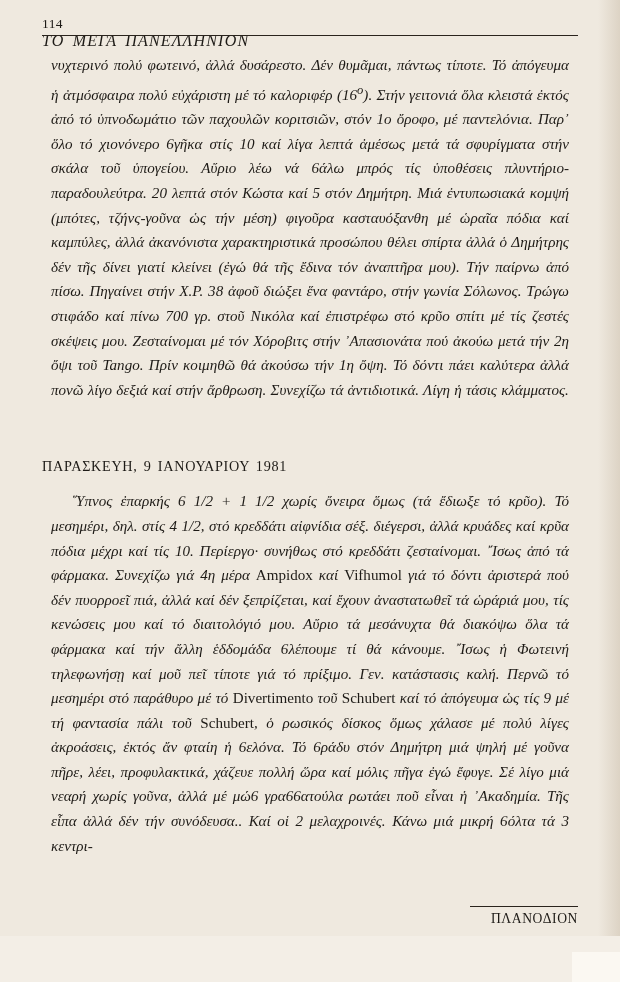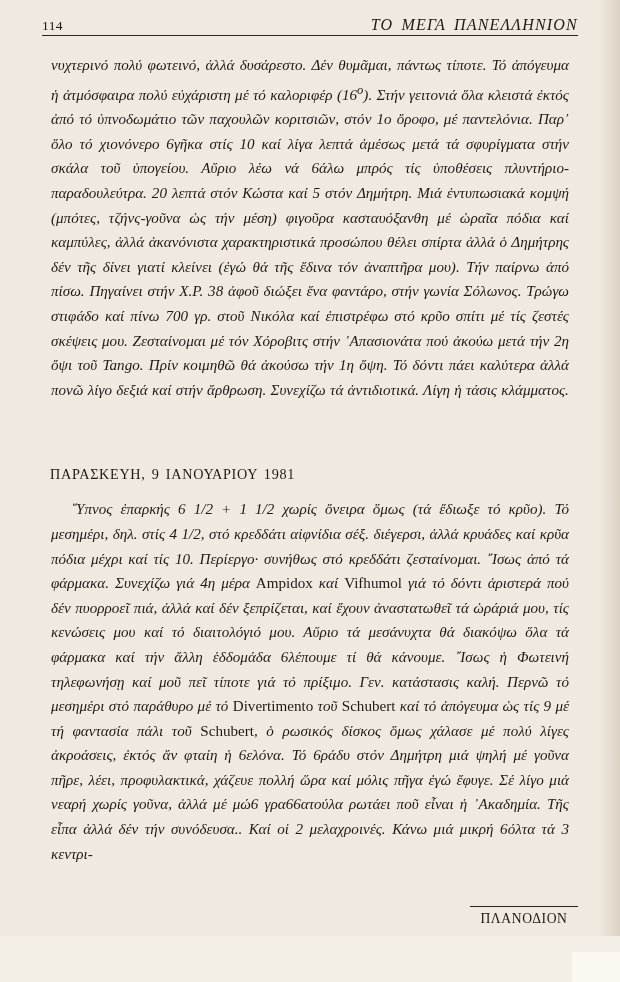--- a/index.html
+++ b/index.html
@@ -56,20 +56,21 @@
   
   .running-head {
     position: absolute;
     left: 42px;
     top: 16px;
     width: 536px;
     height: 20px;
     display: flex;
     align-items: baseline;
     justify-content: space-between;
+    flex-direction: column;
   }
   .folio {
     font-size: 13.5px;
     letter-spacing: 0.4px;
   }
   .head-title {
     font-style: italic;
     font-size: 16px;
     letter-spacing: 1.2px;
     word-spacing: 3px;
@@ -103,42 +104,42 @@
   }
   p.body-par.indent {
     text-indent: 20px;
   }
 
   .entry-gap {
     height: 44px;
   }
 
   .entry-heading {
-    margin: 8px;
+    margin: 0;
     font-style: normal;
     font-weight: normal;
     font-size: 14.2px;
     line-height: 22px;
     letter-spacing: 0.7px;
     word-spacing: 2px;
     padding-bottom: 3px;
   }
 
   
   .rm {
     font-style: normal;
   }
 
   
   .colophon {
     position: absolute;
     left: 470px;
     top: 906px;
     width: 108px;
-    text-align: center;
+    text-align: right;
   }
   .colophon-rule {
     width: 108px;
     height: 0;
     border-top: 1.3px solid #2a241d;
     margin-bottom: 4px;
   }
   .colophon-text {
     font-size: 13.6px;
     letter-spacing: 0.6px;

